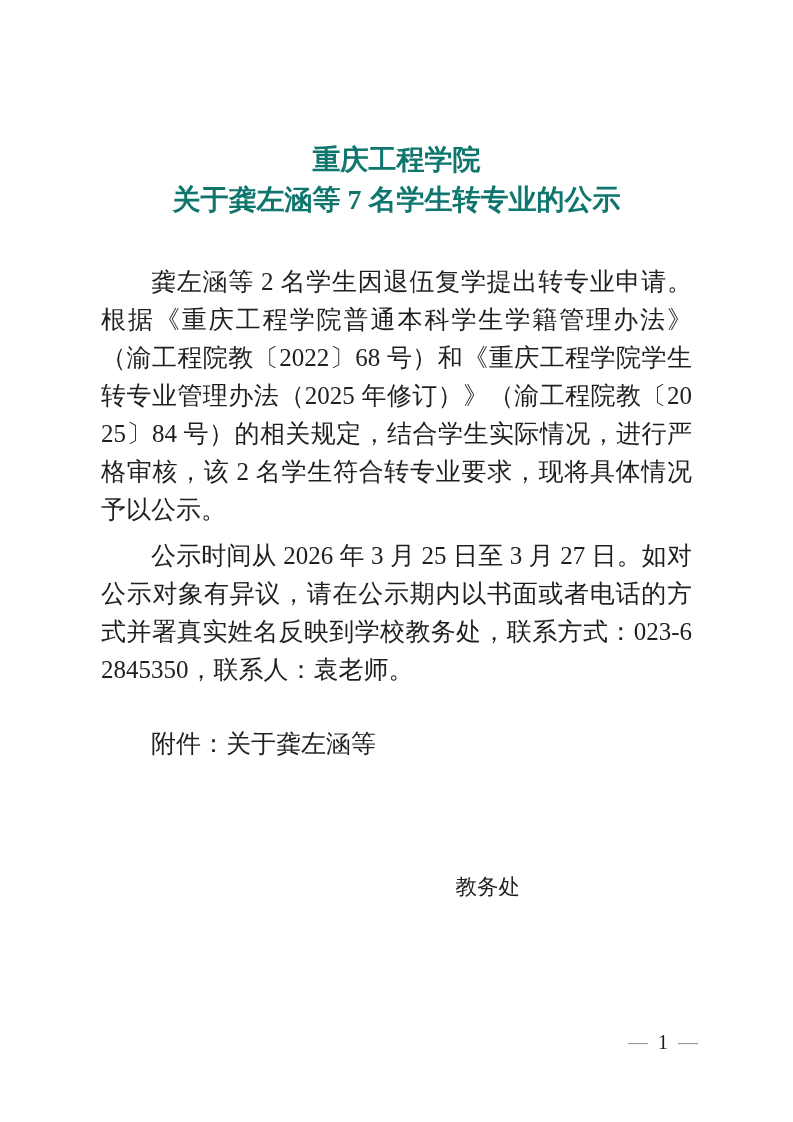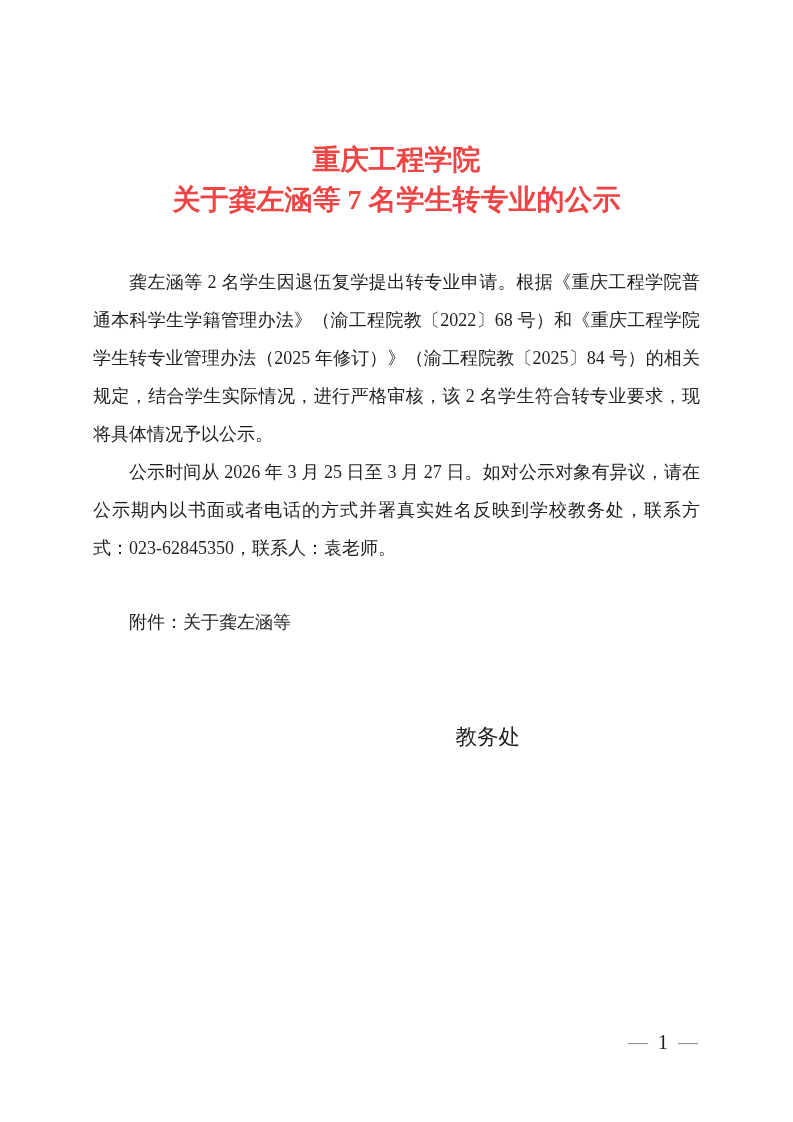--- a/index.html
+++ b/index.html
@@ -15,39 +15,39 @@
     background: #ffffff;
     box-sizing: border-box;
     padding: 140px 93px 0 93px;
     font-family: "Liberation Serif", "DejaVu Serif", serif;
     color: #1f1f1f;
     overflow: hidden;
   }
   .doc-title {
     text-align: center;
     font-weight: bold;
-    color: #ef4444;
+    color: #0f766e;
     font-size: 28px;
     line-height: 40px;
     margin: 0 0 43px 0;
   }
   .doc-body p {
-    margin: 0;
-    font-size: 18px;
+    margin: 8px;
+    font-size: 25px;
     line-height: 38px;
     text-align: justify;
     text-justify: inter-ideograph;
     text-indent: 2em;
     word-break: break-all;
   }
   .attachment-line {
     margin-top: 36px !important;
   }
   .signature-block {
-    margin-top: 76px;
+    margin-top: 104px;
     margin-left: auto;
     margin-right: 180px;
     width: max-content;
     text-align: right;
     font-size: 21.5px;
     line-height: 40px;
   }
   .signature-block .dept,
   .signature-block .date {
     display: block;

